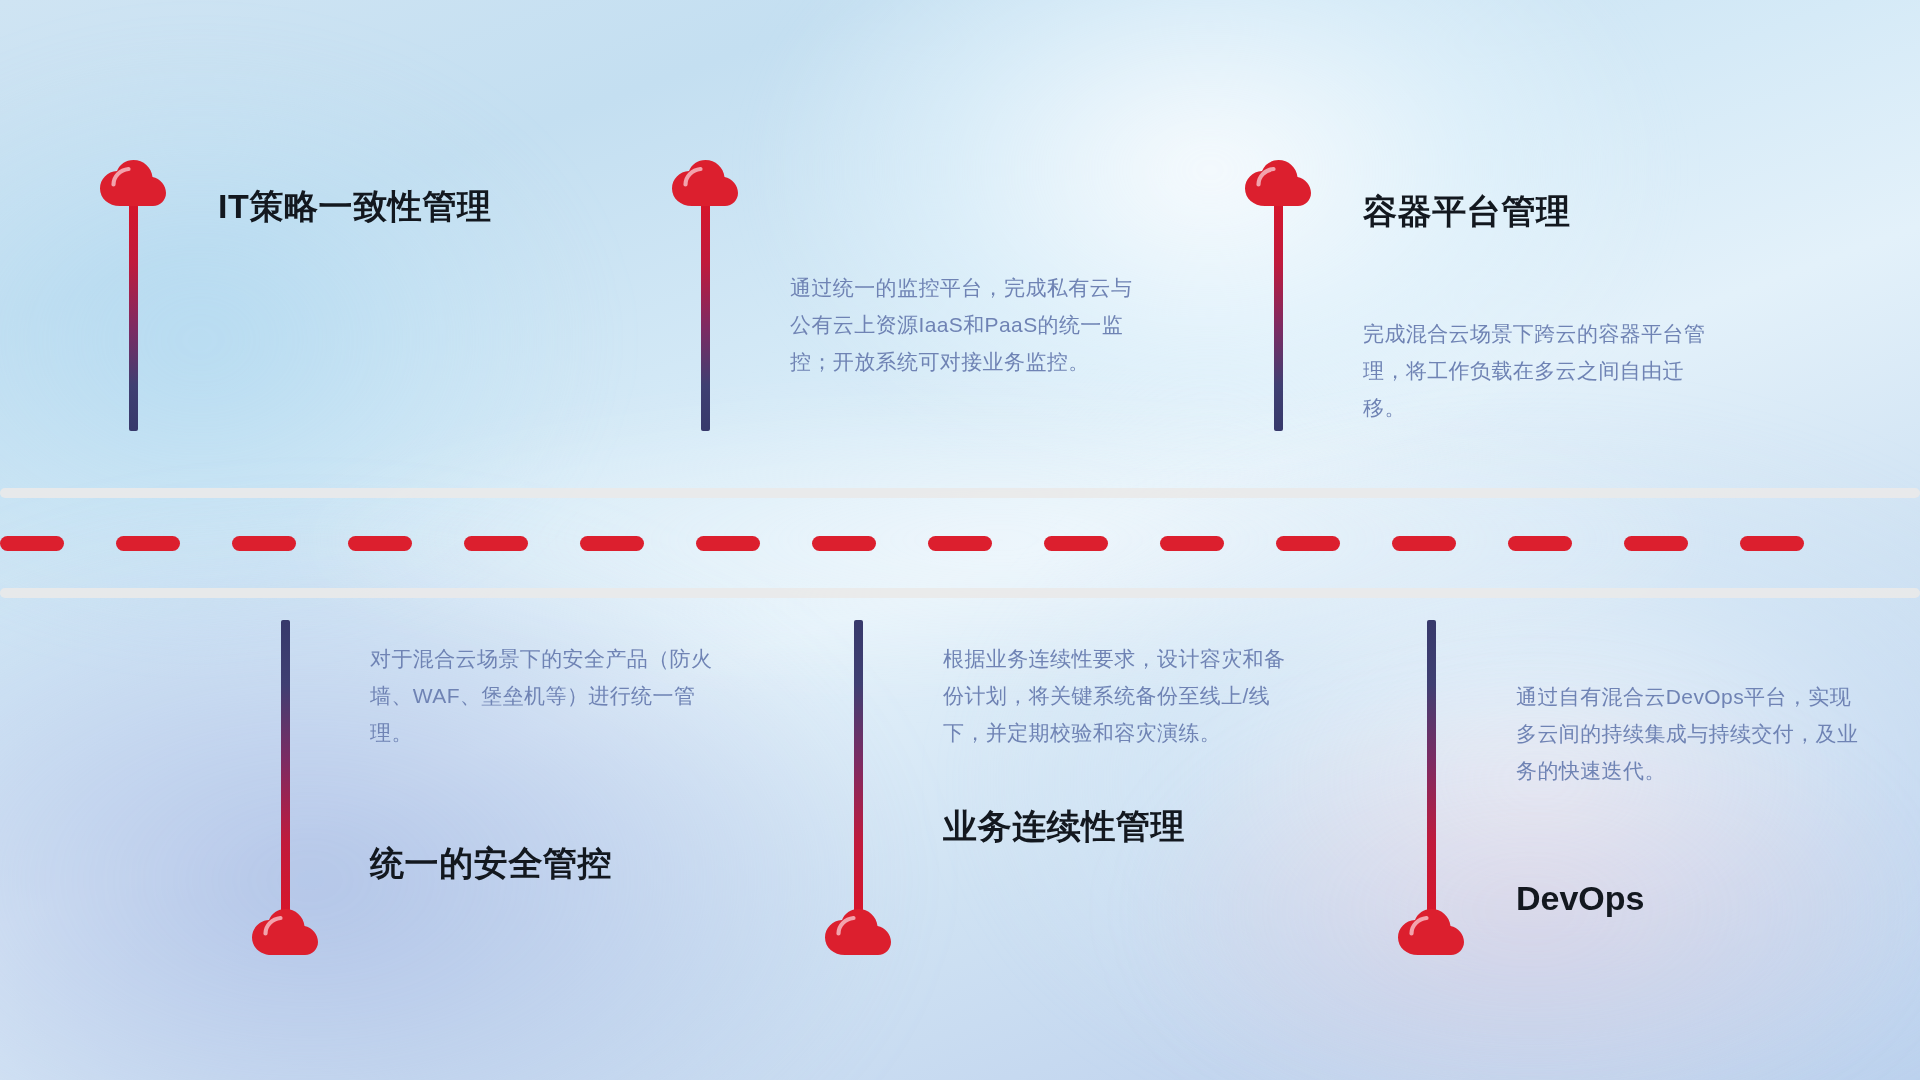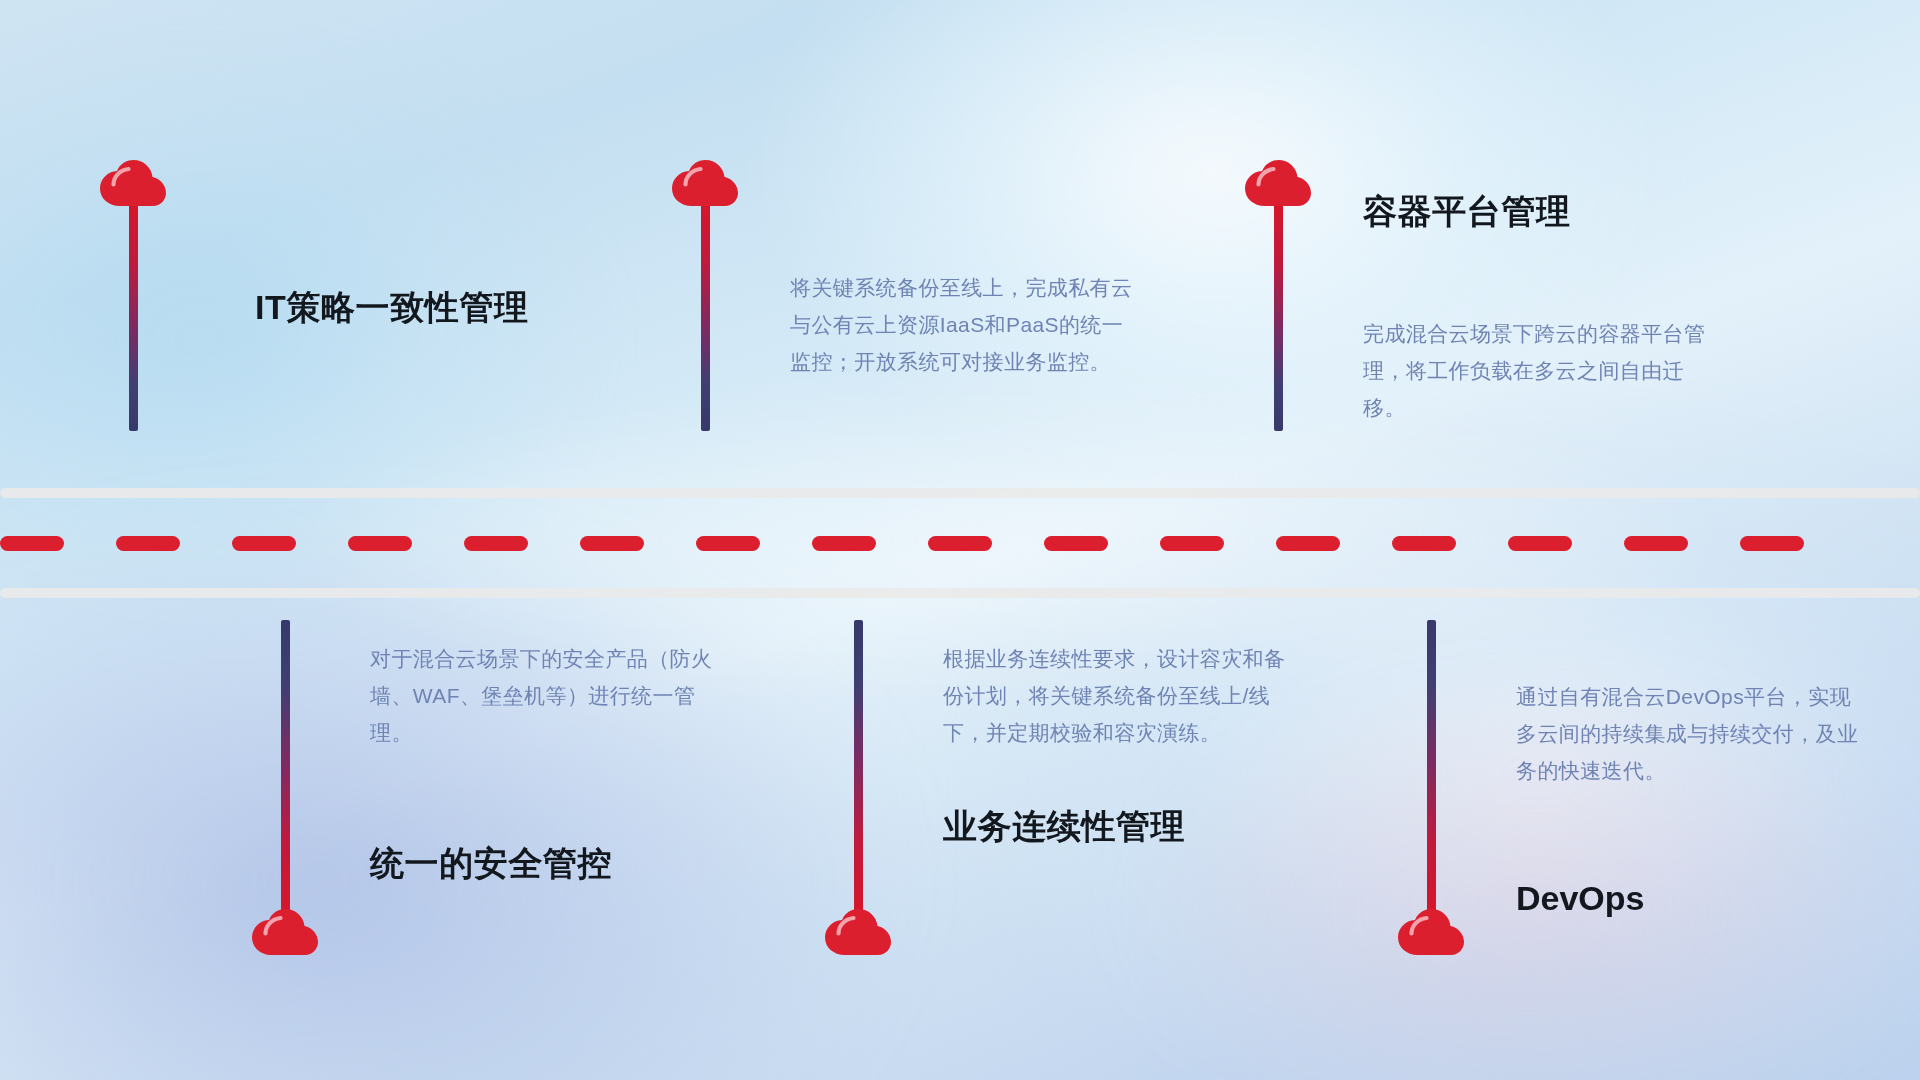--- a/index.html
+++ b/index.html
@@ -175,21 +175,21 @@
 <div id="stage">
 
   <div class="glow glow-e"></div>
   <div class="glow glow-a"></div>
   <div class="glow glow-b"></div>
   <div class="glow glow-c"></div>
   <div class="glow glow-d"></div>
   <div class="glow glow-f"></div>
 
   <div class="col col-top" style="left:100px;">
-    <div class="row" style="align-items:center;gap:37px;">
+    <div class="row" style="align-items:flex-start;">
       <div style="display:flex; flex-direction:column; align-items:center; width:66px;">
         <div class="cloud">
           <svg viewBox="0 0 66 46" xmlns="http://www.w3.org/2000/svg">
             <path d="M20 46 C8.5 46 0 38.5 0 28.5 C0 19 7.5 11.5 17 11 C19.5 4.5 25.8 0 33.5 0 C43.5 0 51.5 7.5 52.5 17 C60.2 18.6 66 25.2 66 33 C66 40.2 60.2 46 53 46 Z" fill="#dc1f2e"></path>
             <path d="M13.5 24.5 C13.5 16.5 20 10 28.5 9" fill="none" stroke="#f2a3ac" stroke-width="4.2" stroke-linecap="round"></path>
           </svg>
         </div>
         <div class="stem stem-down" style="height:228px; margin-top:-3px;"></div>
       </div>
       <div style="margin-left:52px; padding-top:24px;">
@@ -203,21 +203,21 @@
       <div style="display:flex; flex-direction:column; align-items:center; width:66px;">
         <div class="cloud">
           <svg viewBox="0 0 66 46" xmlns="http://www.w3.org/2000/svg">
             <path d="M20 46 C8.5 46 0 38.5 0 28.5 C0 19 7.5 11.5 17 11 C19.5 4.5 25.8 0 33.5 0 C43.5 0 51.5 7.5 52.5 17 C60.2 18.6 66 25.2 66 33 C66 40.2 60.2 46 53 46 Z" fill="#dc1f2e"></path>
             <path d="M13.5 24.5 C13.5 16.5 20 10 28.5 9" fill="none" stroke="#f2a3ac" stroke-width="4.2" stroke-linecap="round"></path>
           </svg>
         </div>
         <div class="stem stem-down" style="height:228px; margin-top:-3px;"></div>
       </div>
       <div style="margin-left:52px; padding-top:24px;">
-        <div class="body-text" style="margin-top:85px;">将关键系统备份至线上，完成私有云与公有云上资源IaaS和PaaS的统一监控；开放系统可对接业务监控。</div>
+        <div class="body-text" style="margin-top:85px;">通过统一的监控平台，完成私有云与公有云上资源IaaS和PaaS的统一监控；开放系统可对接业务监控。</div>
       </div>
     </div>
   </div>
 
   <div class="col col-top" style="left:1245px;">
     <div class="row" style="align-items:center;">
       <div style="display:flex; flex-direction:column; align-items:center; width:66px;">
         <div class="cloud">
           <svg viewBox="0 0 66 46" xmlns="http://www.w3.org/2000/svg">
             <path d="M20 46 C8.5 46 0 38.5 0 28.5 C0 19 7.5 11.5 17 11 C19.5 4.5 25.8 0 33.5 0 C43.5 0 51.5 7.5 52.5 17 C60.2 18.6 66 25.2 66 33 C66 40.2 60.2 46 53 46 Z" fill="#dc1f2e"></path>

